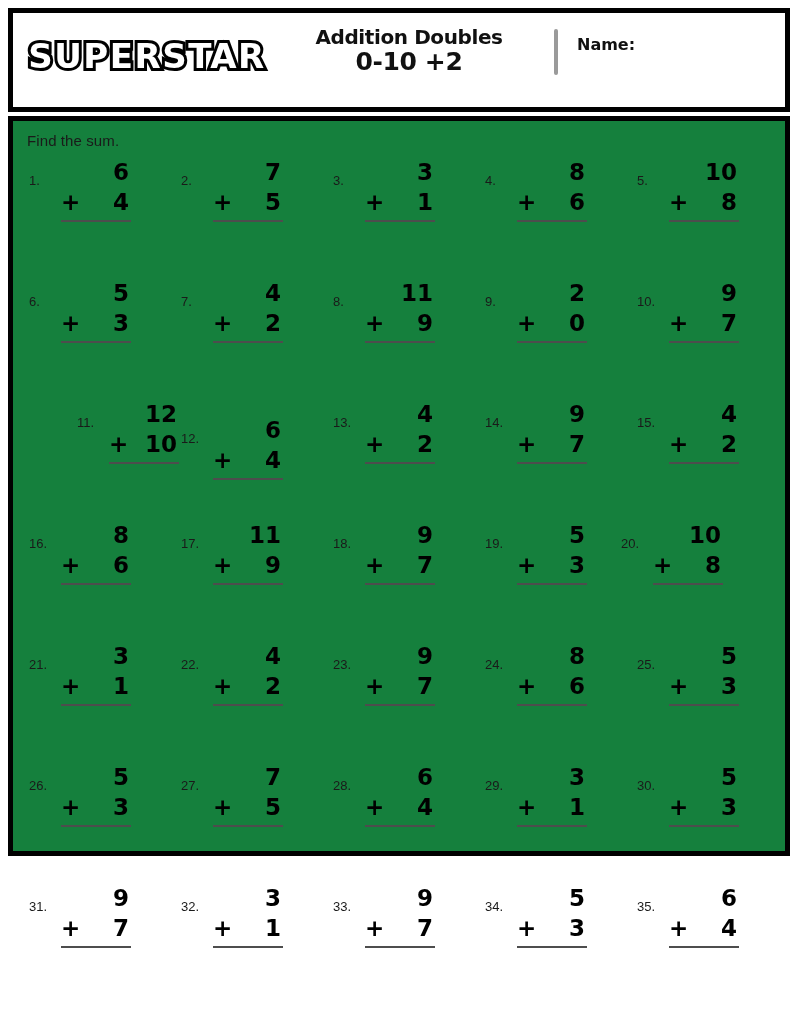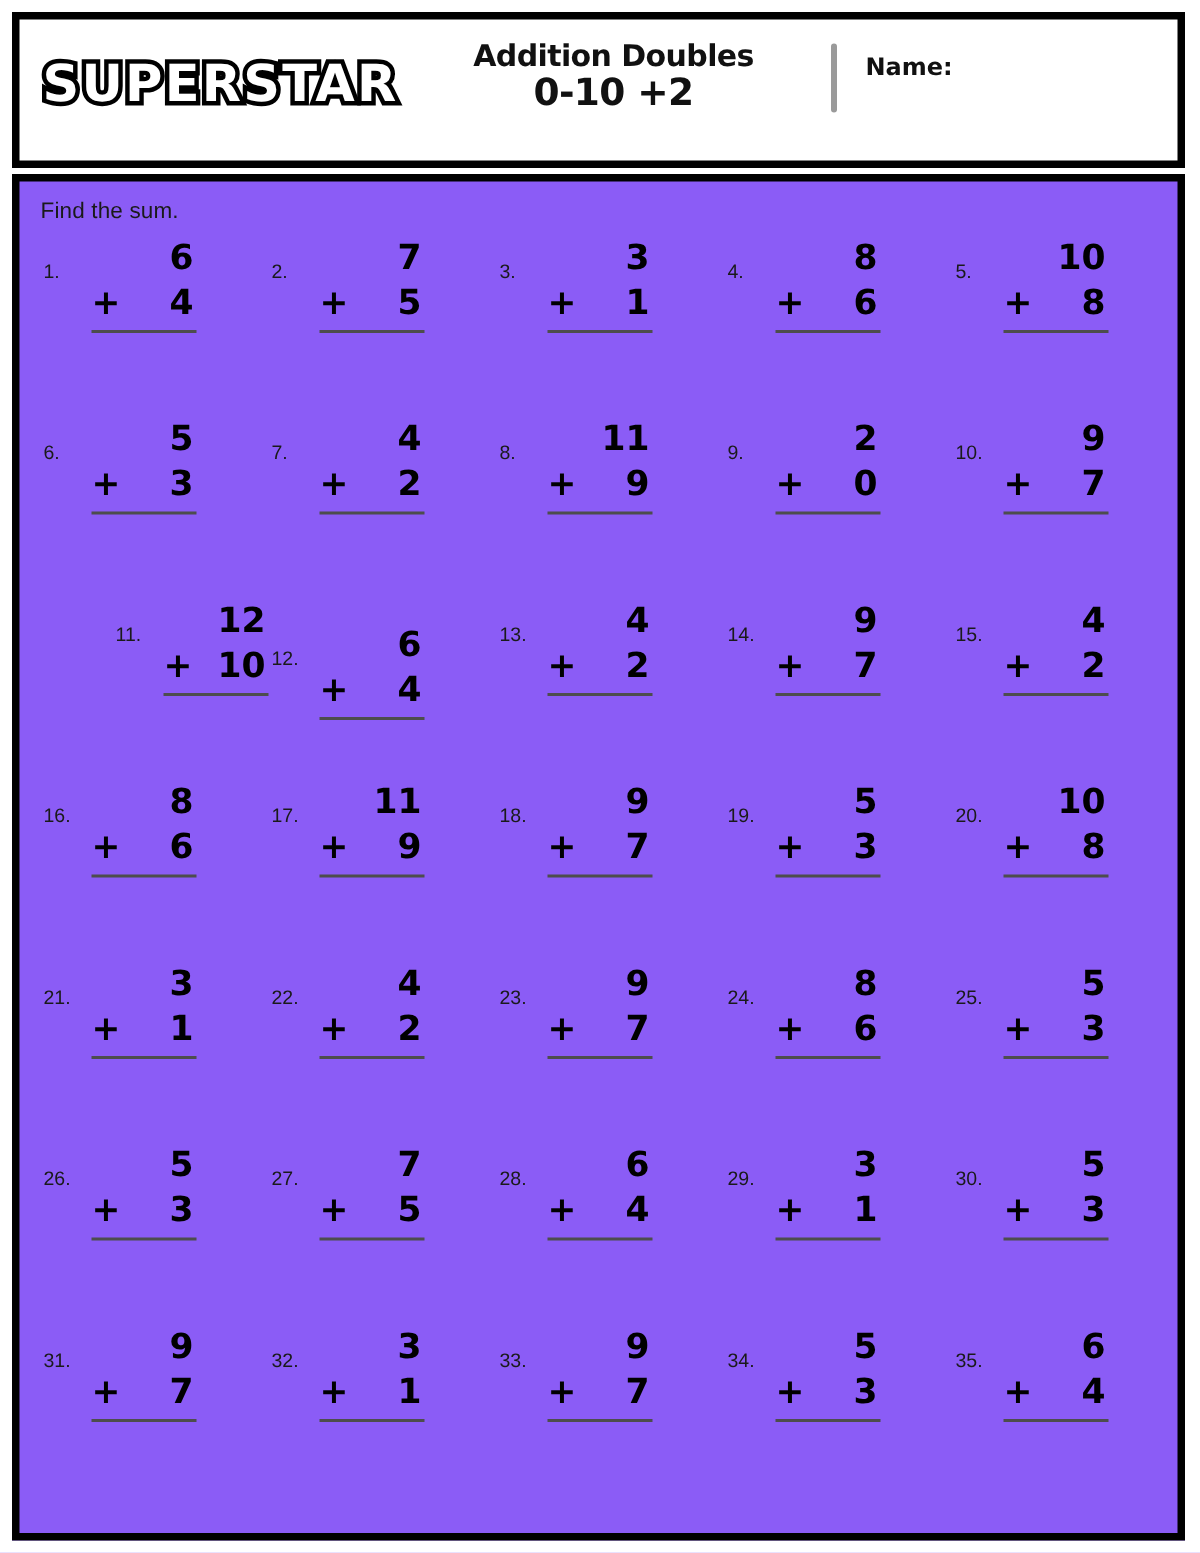--- a/index.html
+++ b/index.html
@@ -89,23 +89,23 @@
     font-size: 16px;
     color: #111111;
   }
 
   
   #body-box {
     position: absolute;
     left: 8px;
     top: 116px;
     width: 782px;
-    height: 911px;
+    height: 740px;
     border: 5px solid #000000;
-    background: #8b5cf6;
+    background: #15803d;
   }
 
   #instruction {
     position: absolute;
     left: 14px;
     top: 11px;
     font-size: 15px;
     color: #1a1a1a;
     letter-spacing: 0.1px;
   }
@@ -410,21 +410,21 @@
             <div class="prob-num">19.</div>
             <div class="stack">
               <div class="top-addend">5</div>
               <div class="bottom-row">
                 <span>+</span>
                 <span>3</span>
               </div>
               <div class="answer-line"></div>
             </div>
           </div>
-          <div class="problem" style="left: 618px;">
+          <div class="problem" style="left: 602px;">
             <div class="prob-num">20.</div>
             <div class="stack">
               <div class="top-addend">10</div>
               <div class="bottom-row">
                 <span>+</span>
                 <span>8</span>
               </div>
               <div class="answer-line"></div>
             </div>
           </div>

